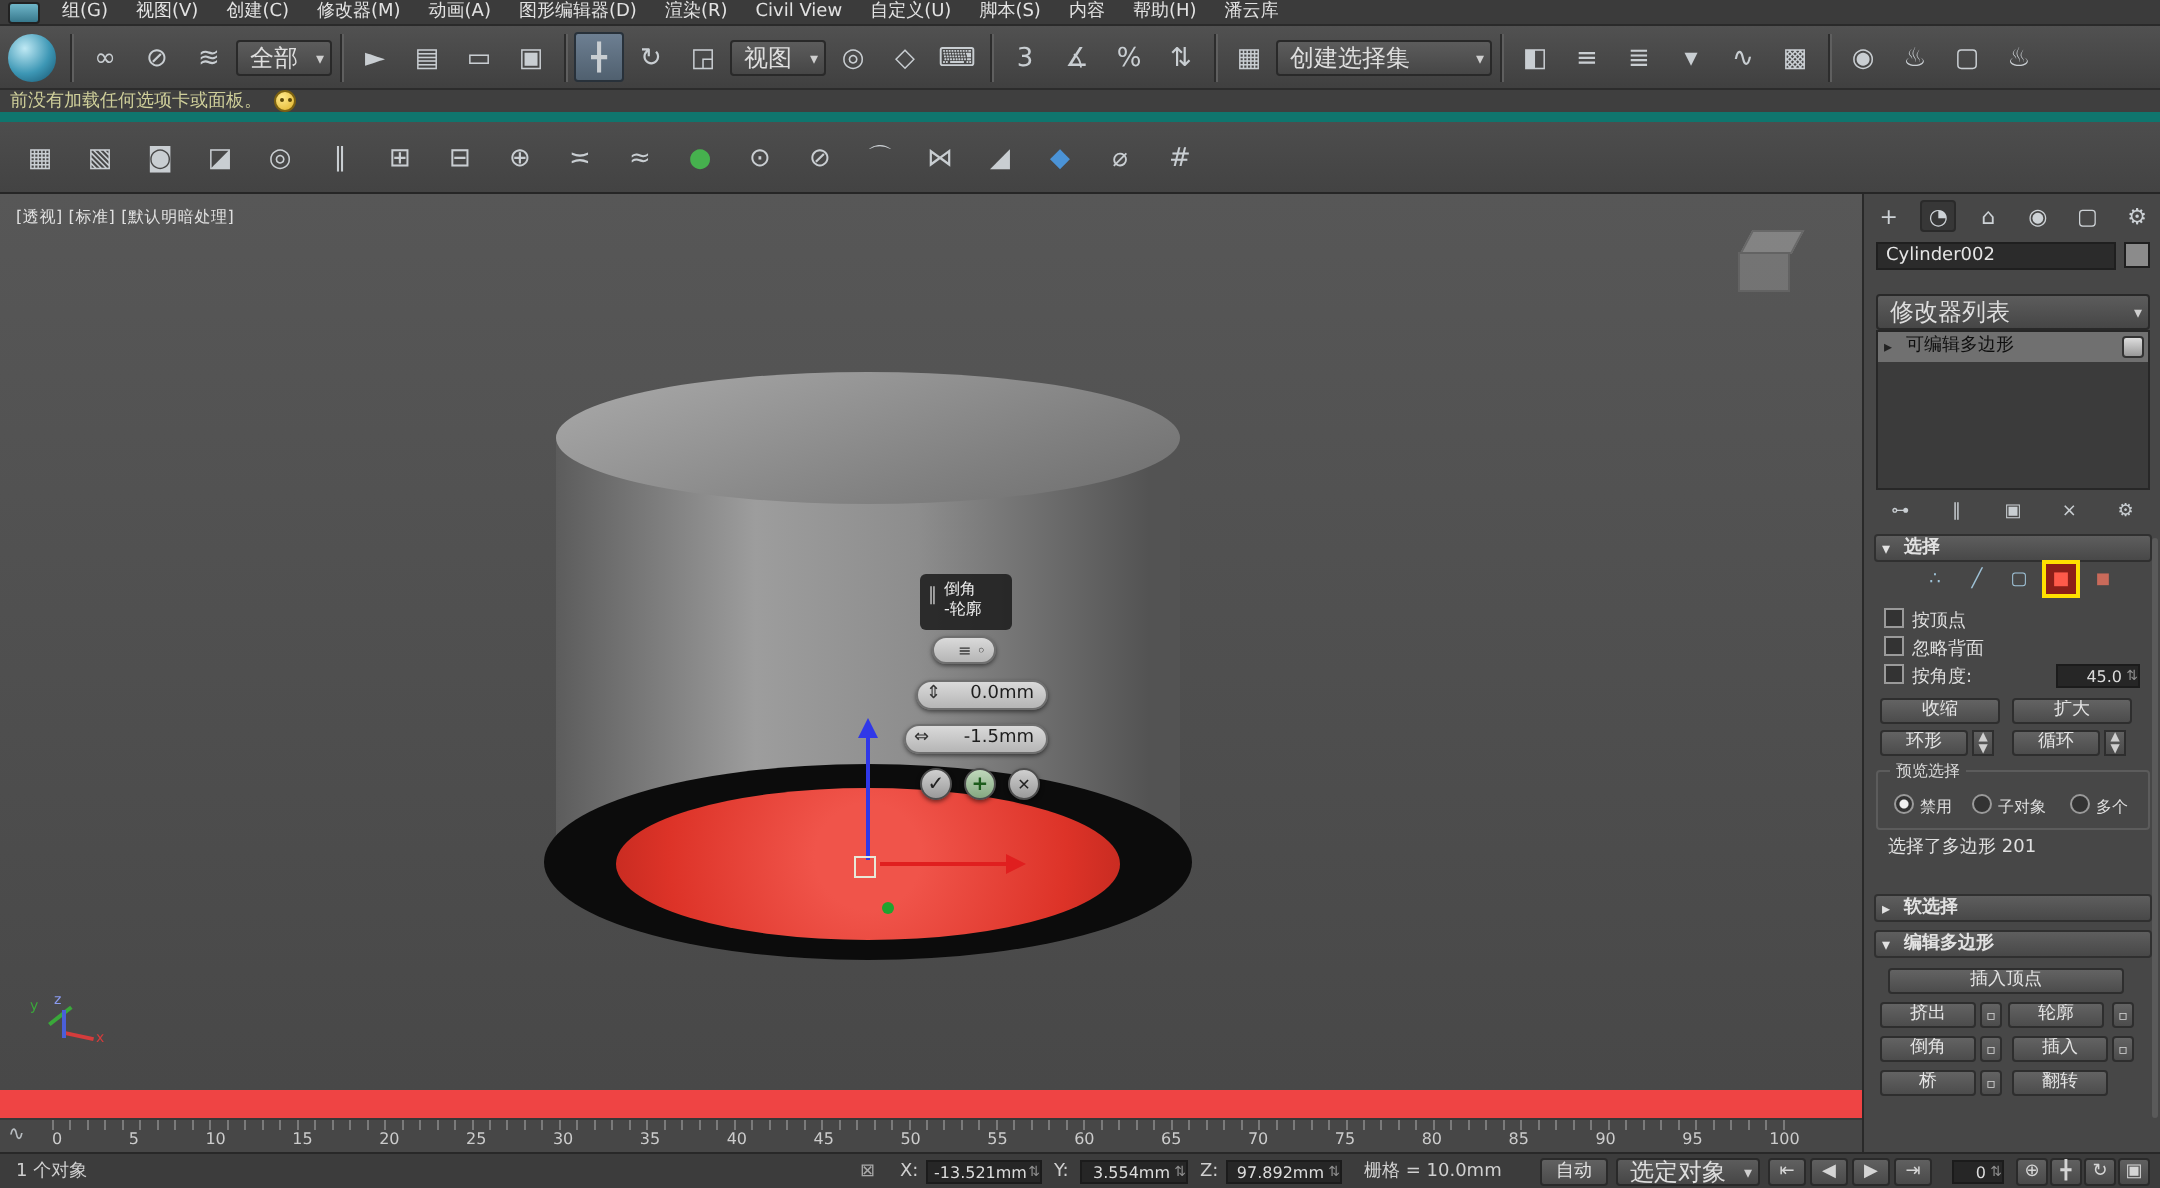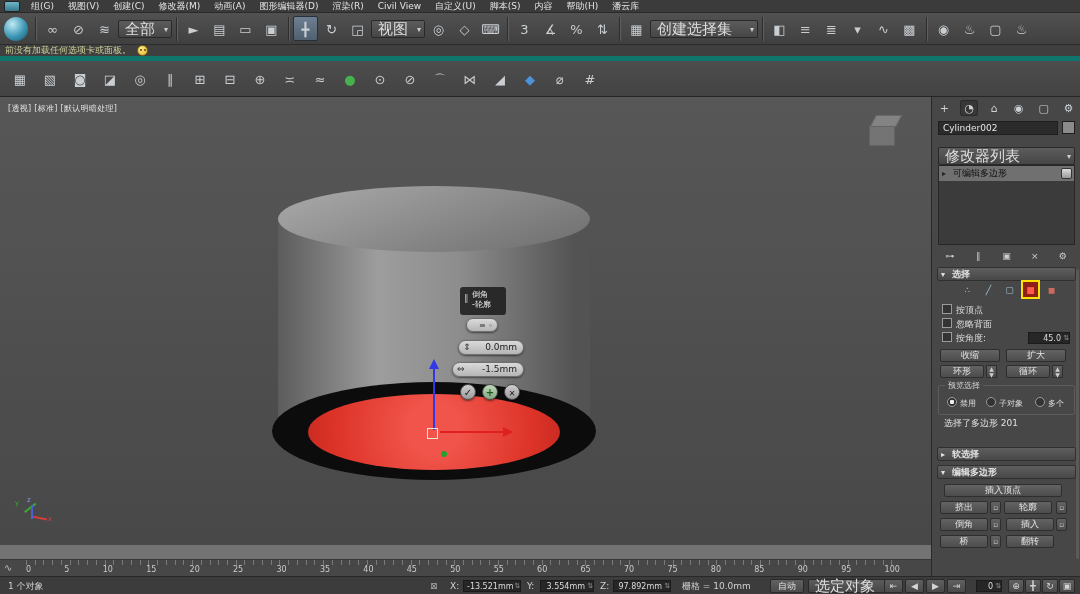--- a/index.html
+++ b/index.html
@@ -1,33 +1,33 @@
 <!DOCTYPE html>
 <html><head>
 <meta charset="utf-8">
 <style>
   *{margin:0;padding:0;box-sizing:border-box;font-family:"DejaVu Sans","Liberation Sans",sans-serif;}
   html,body{width:1080px;height:594px;overflow:hidden;}
   body{background:#4a4a4a;position:relative;color:#d6d6d6;font-size:10px;}
-  #screen{position:absolute;inset:0;width:948px;height:594px;background:#737373;}
+  #screen{position:absolute;inset:0;width:948px;height:594px;background:#ef4444;}
 
   
   #menubar{position:absolute;left:0;top:0;width:1080px;height:13px;background:#3b3b3b;border-bottom:1px solid #2a2a2a;display:flex;align-items:center;}
   .menu-winicon{width:16px;height:11px;margin:0 4px;background:linear-gradient(#6fb6c9,#37788c);border:1px solid #222;border-radius:2px;}
   .menu-items{display:flex;}
   .menu-item{font-size:9px;line-height:13px;padding:0 7px;color:#e3e3e3;white-space:nowrap;}
 
   
   #toolbar1{position:absolute;left:0;top:13px;width:1080px;height:32px;background:linear-gradient(#515151,#404040);border-bottom:1px solid #2c2c2c;display:flex;align-items:center;padding:0 4px;gap:1px;}
   .logo{width:24px;height:24px;border-radius:50%;background:radial-gradient(circle at 35% 30%,#bfe9f4,#3d97b5 55%,#14506b);margin-right:3px;flex:none;}
   .sep{width:1px;height:24px;background:#2d2d2d;box-shadow:1px 0 0 #5f5f5f;margin:0 3px;flex:none;}
   .tb-group{display:flex;gap:1px;flex:none;}
   .tb-icon{width:25px;height:25px;line-height:25px;text-align:center;font-size:13px;color:#c9ced2;flex:none;border:1px solid transparent;border-radius:2px;}
   .tb-icon.active{background:linear-gradient(#6d7f92,#50606f);border:1px solid #28313a;}
-  .dd{height:18px;background:linear-gradient(#5c5c5c,#464646);border:1px solid #292929;border-radius:2px;color:#dedede;font-size:15px;line-height:16px;padding:0 16px 0 6px;position:relative;flex:none;white-space:nowrap;}
+  .dd{height:18px;background:linear-gradient(#5c5c5c,#464646);border:1px solid #292929;border-radius:2px;color:#dedede;font-size:12px;line-height:16px;padding:0 16px 0 6px;position:relative;flex:none;white-space:nowrap;}
   .dd::after{content:"▾";position:absolute;right:3px;top:1px;font-size:8px;color:#cfcfcf;}
 
   
   #promptline{position:absolute;left:0;top:45px;width:1080px;height:16px;background:#3f3f3f;border-bottom:5px solid #0f766e;display:flex;align-items:center;padding-left:5px;gap:6px;}
   #promptline .txt{font-size:9px;color:#cfcf9a;}
   .smiley{width:11px;height:11px;border-radius:50%;background:radial-gradient(circle at 35% 30%,#ffe98a,#e0b32a);border:1px solid #7c6212;position:relative;flex:none;}
   .smiley::before{content:"";position:absolute;left:2px;top:3px;width:2px;height:2px;background:#5c4708;border-radius:50%;box-shadow:4px 0 0 #5c4708;}
 
   
   #toolbar2{position:absolute;left:0;top:61px;width:1080px;height:36px;background:linear-gradient(#4d4d4d,#434343);border-bottom:1px solid #262626;display:flex;align-items:center;padding:0 8px;gap:6px;}

